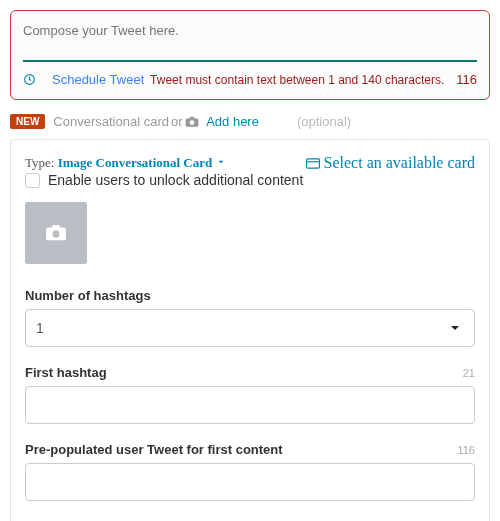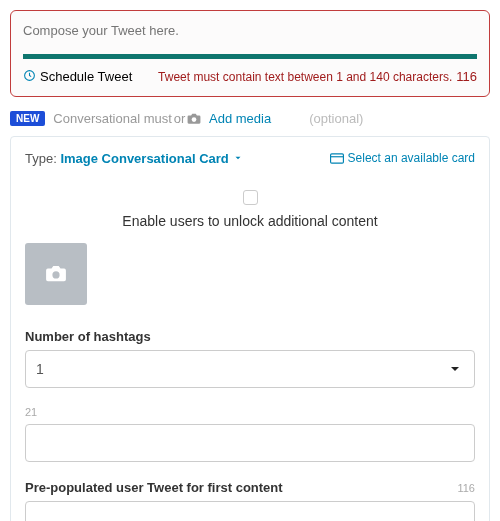--- a/index.html
+++ b/index.html
@@ -22,43 +22,43 @@
       background: #fcfbfb;
       margin-bottom: 14px;
     }
     .compose-input {
       width: 100%;
       border: none;
       background: transparent;
       color: #4c1d95;
       font-size: 13px;
       outline: none;
-      padding-bottom: 16px;
-      border-bottom: 5px solid #0f766e;
+      padding-bottom: 22px;
+      border-bottom: 2px solid #0f766e;
       margin-bottom: 10px;
       font-family: inherit;
     }
     .compose-footer {
       display: flex;
       align-items: center;
       justify-content: space-between;
     }
     .schedule {
       display: flex;
-      align-items: flex-start;
-      gap: 4px;
-      color: #000000;
-      font-size: 13px;
-    }
-    .error-row { display: flex; align-items: center; gap: 4px; }
+      align-items: center;
+      gap: 16px;
+      color: #3b82f6;
+      font-size: 13px;
+    }
+    .error-row { display: flex; align-items: center; gap: 12px; }
     .error-text { color: #a01c1c; font-size: 12px; }
     .char-count { color: #a01c1c; font-size: 13px; font-weight: 400; }
     .badge {
       display: inline-block;
-      background: #1d4ed8;
+      background: #c2410c;
       color: #fff;
       font-size: 10px;
       font-weight: bold;
       padding: 2px 6px;
       border-radius: 2px;
       margin-right: 6px;
     }
     .subhead {
       font-size: 13px;
       color: #999;
@@ -70,32 +70,32 @@
     .subhead .gray { color: #999; }
     .subhead .opt { color: #bbb; margin-left: 36px; }
     .card-panel {
       border: 1px solid #e1e8ed;
       border-radius: 4px;
       padding: 14px;
     }
     .card-top {
       display: flex;
       justify-content: space-between;
-      align-items: flex-start;
-      margin-bottom: 24px;
+      align-items: center;
+      margin-bottom: 0;
+      font-family: Liberation Serif, serif;
     }
     .type-label { font-size: 13px; }
     .type-label .bold-link { color: #0084b4; font-weight: bold; }
-    .select-card { color: #0084b4; font-size: 12px; display: flex; align-items: center; gap: 4px; }
+    .select-card { color: #0084b4; font-size: 16px; display: flex; align-items: center; gap: 4px; }
     .enable-row {
       display: flex;
       align-items: center;
       gap: 8px;
       margin-bottom: 14px;
-      flex-direction: column;
     }
     .enable-row input[type=checkbox] {
       width: 15px; height: 15px;
       border: 1px solid #ccc;
       border-radius: 3px;
       appearance: none;
       background: #fff;
     }
     .enable-row label { color: #333; font-size: 14px; }
     .img-upload {
@@ -159,30 +159,30 @@
     </div>
     <div class="error-row">
       <span class="error-text">Tweet must contain text between 1 and 140 characters.</span>
       <span class="char-count">116</span>
     </div>
   </div>
 </div>
 
 <div class="subhead">
   <span class="badge">NEW</span>
-  <span class="gray">Conversational must</span>
+  <span class="gray">Conversational card</span>
   <span class="gray"> or </span>
   <span>
     <svg class="icon-svg" width="14" height="12" viewBox="0 0 24 20" fill="#999">
       <path d="M9 1l-2 3H3a2 2 0 0 0-2 2v10a2 2 0 0 0 2 2h18a2 2 0 0 0 2-2V6a2 2 0 0 0-2-2h-4l-2-3H9z"></path>
       <circle cx="12" cy="11" r="4" fill="#fff"></circle>
     </svg>
   </span>
   <span>&nbsp;</span>
-  <a href="#" class="link">Add media</a>
+  <a href="#" class="link">Add here</a>
   <span class="opt"> (optional)</span>
 </div>
 
 <div class="card-panel">
   <div class="card-top">
     <div class="type-label">
       <span style="color:#555;">Type: </span>
       <span class="bold-link">Image Conversational Card</span>
       <span>
         <svg class="icon-svg" style="display:inline;" width="12" height="10" viewBox="0 0 24 24" fill="#0084b4">
@@ -221,20 +221,21 @@
   <div class="select-wrap">
     <input class="select" readonly="" value="1" style="">
     <span class="select-chevron">
       <svg class="icon-svg" width="16" height="16" viewBox="0 0 24 24" fill="#222">
         <path d="M6 9l6 6 6-6z"></path>
       </svg>
     </span>
   </div>
 
   <div class="field-label-row">
+    <span class="field-label">First hashtag</span>
     <span class="field-count">21</span>
   </div>
   <div class="text-wrap">
     <input type="text" class="text-input" value="" style="">
   </div>
 
   <div class="field-label-row">
     <span class="field-label">Pre-populated user Tweet for first content</span>
     <span class="field-count">116</span>
   </div>

